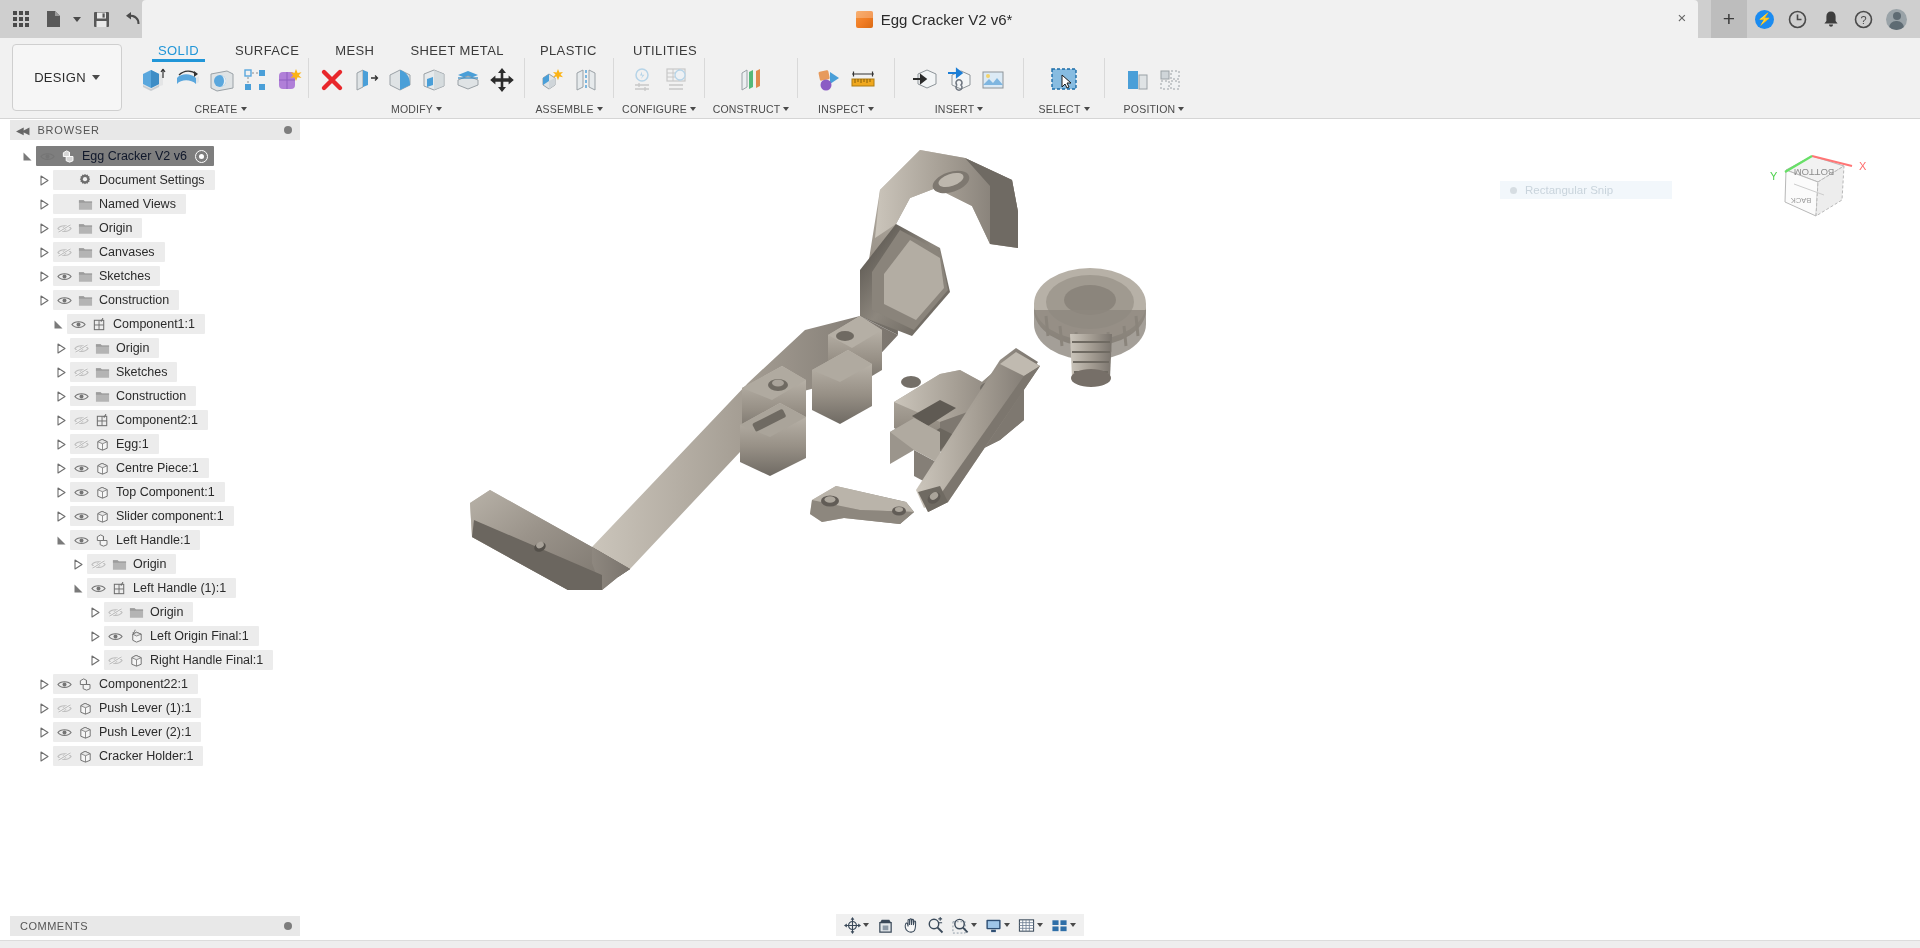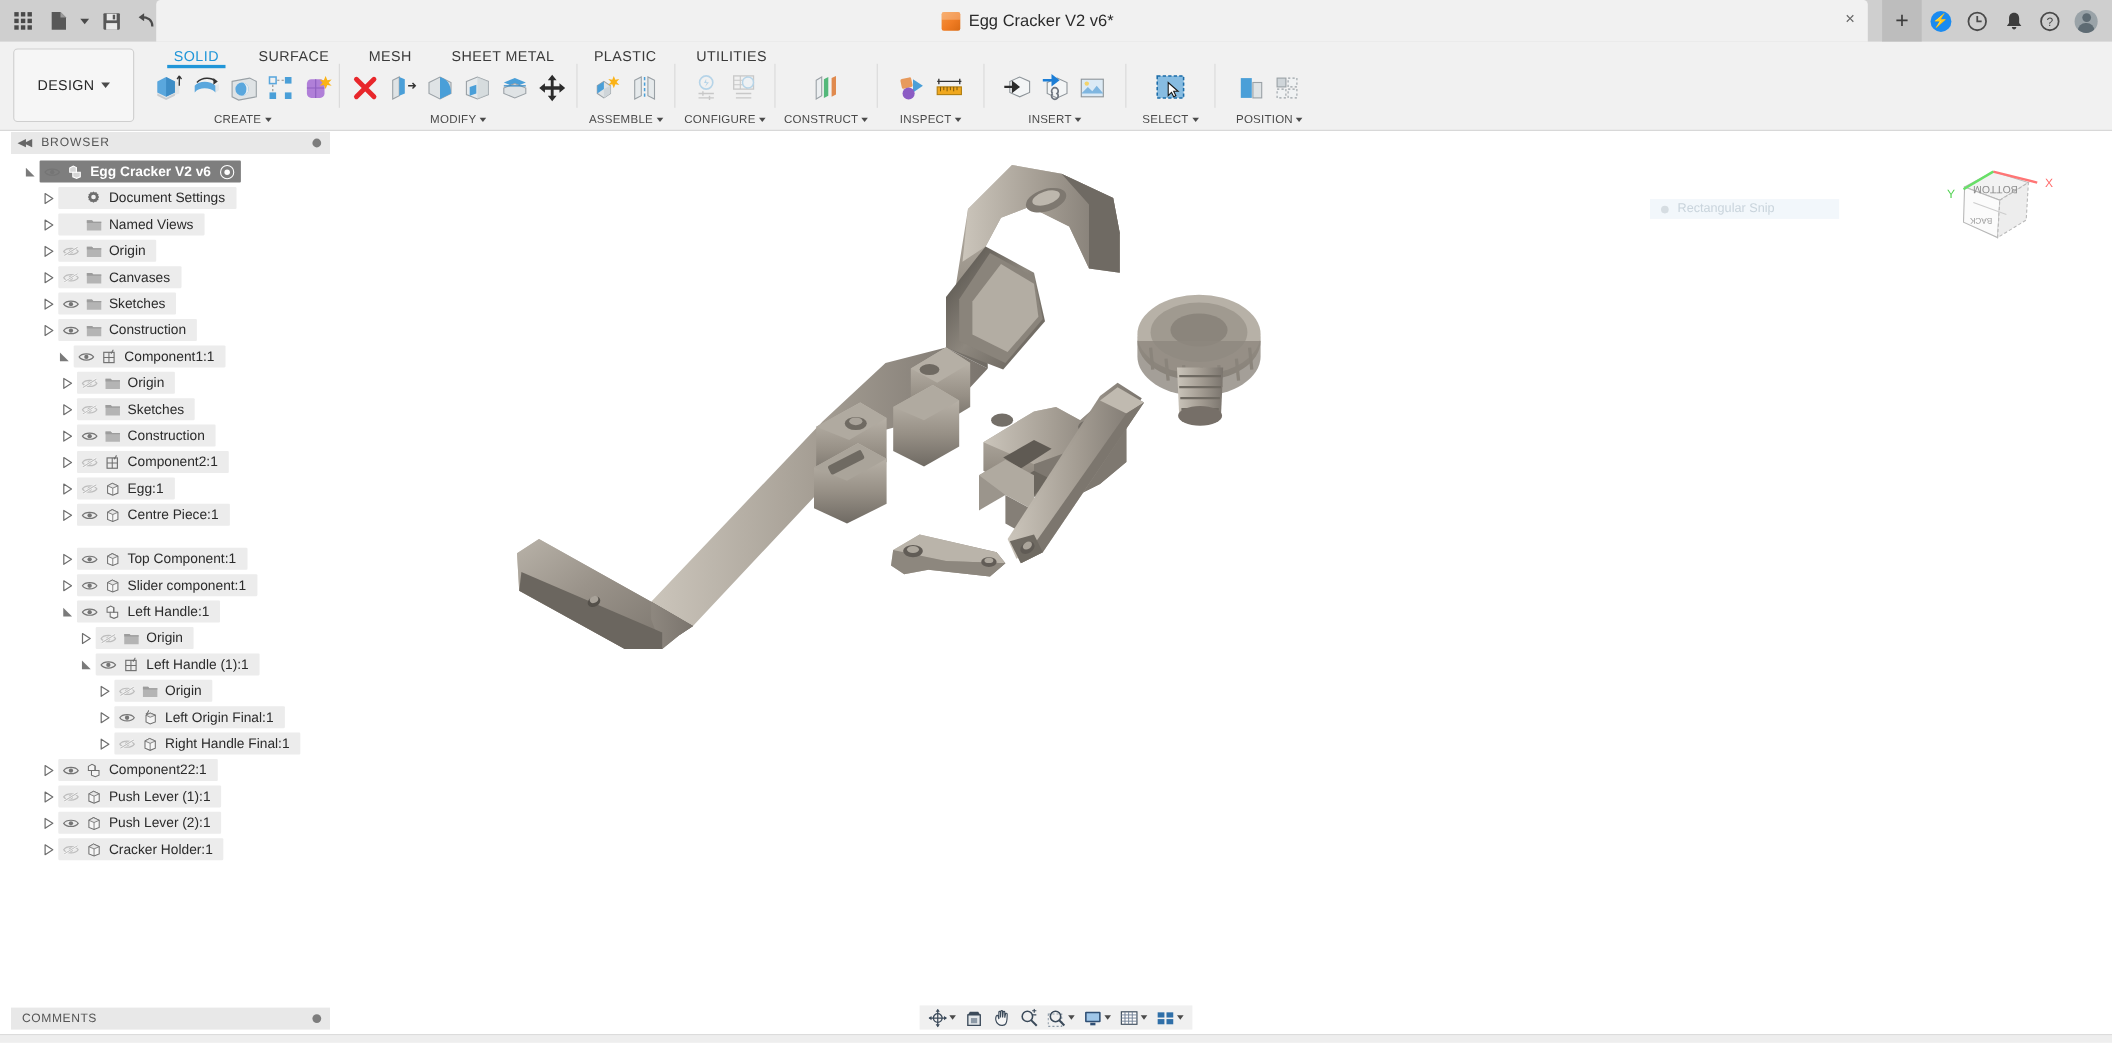--- a/index.html
+++ b/index.html
@@ -189,21 +189,21 @@
   .node {
     display: flex; align-items: center; height: 24px;
     font-size: 12.5px; color: #2b2b2b;
     white-space: nowrap;
   }
   .node .hl {
     display: inline-flex; align-items: center; height: 20px;
     background: #ececec; border-radius: 1px; padding-right: 10px;
   }
   .node.root .hl { background: #7e7e7e; color: #fff; padding-right: 6px; }
-  .node.root .lbl { color: #ffffff; font-weight: 700; }
+  .node.root .lbl { color: #0f172a; font-weight: 400; }
   .arrow {
     width: 18px; height: 20px;
     display: flex; align-items: center; justify-content: center;
     flex: 0 0 18px;
   }
   .eye { width: 22px; height: 20px; display: flex; align-items: center; justify-content: center; flex: 0 0 22px; }
   .ticon { width: 20px; height: 20px; display: flex; align-items: center; justify-content: center; flex: 0 0 20px; margin-right: 4px; }
   .lbl { color: #2b2b2b; }
   .radio-o {
     width: 13px; height: 13px; border-radius: 50%;
@@ -953,21 +953,21 @@
           <span class="ticon">
             <svg width="15" height="15" viewBox="0 0 16 16">
               <path d="M3 5 L7.5 2.5 L13 5 V12 L8 14 L3 12 Z" fill="#f6f6f6" stroke="#6e6e6e" stroke-width="1"></path>
               <path d="M7.5 2.5 L13 5 L8 7.2 L3 5 Z" fill="#e6e6e6" stroke="#6e6e6e" stroke-width=".8"></path>
               <path d="M8 7.2 V14" stroke="#6e6e6e" stroke-width=".8"></path>
             </svg>
           </span>
           <span class="lbl">Centre Piece:1</span>
         </span>
       </div>
-      <div class="node" style="padding-left: 52px; margin-top: 16px;">
+      <div class="node" style="padding-left: 52px;">
         <span class="arrow">
           <svg width="11" height="11" viewBox="0 0 11 11">
             <path d="M2 1 L9 5.5 L2 10 Z" fill="#ffffff" stroke="#6e6e6e" stroke-width="1.1" stroke-linejoin="round"></path>
           </svg>
         </span>
         <span class="hl">
           <span class="eye">
             <svg width="15" height="11" viewBox="0 0 16 11">
               <path d="M1 5.5 C3.5 1.5 12.5 1.5 15 5.5 C12.5 9.5 3.5 9.5 1 5.5 Z" fill="none" stroke="#757575" stroke-width="1.2"></path>
               <circle cx="8" cy="5.5" r="2.1" fill="#757575"></circle>

